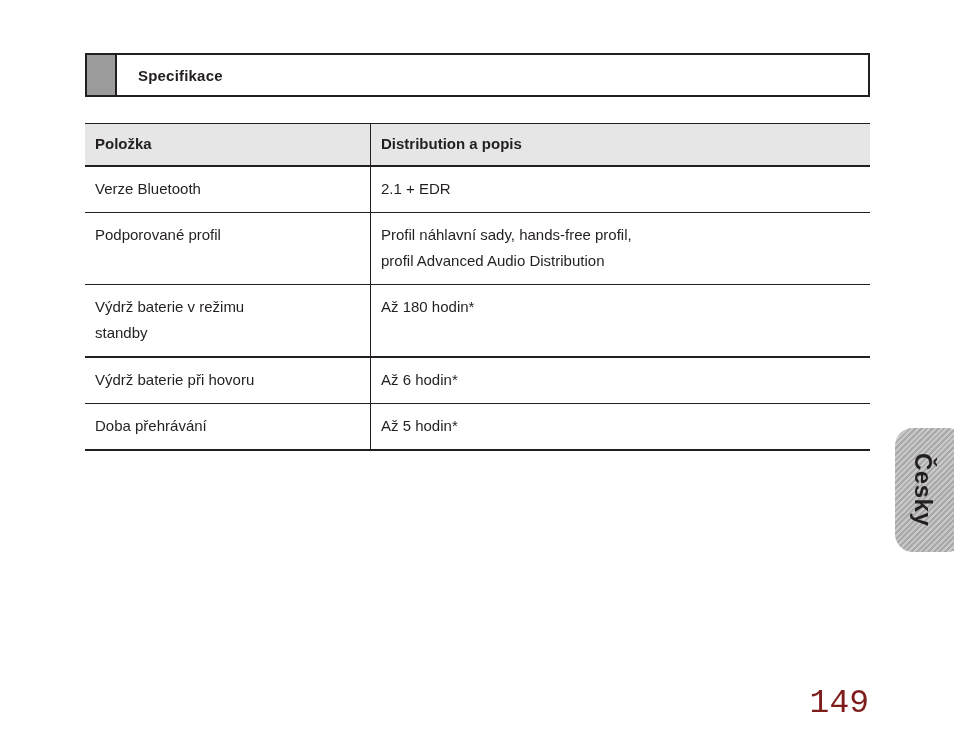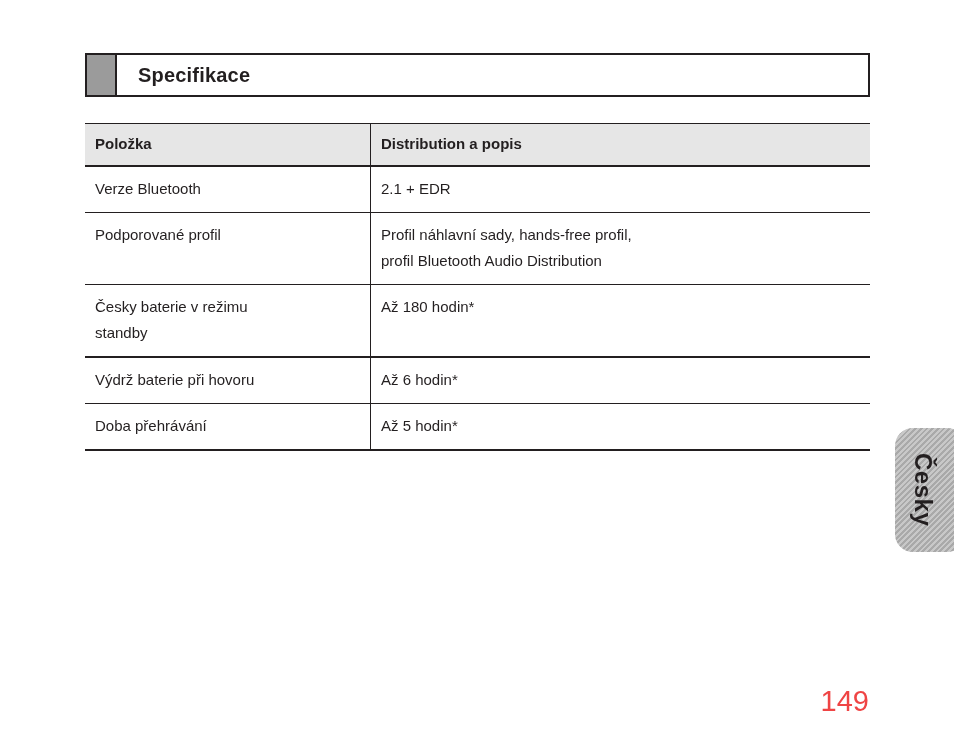--- a/index.html
+++ b/index.html
@@ -12,21 +12,21 @@
       position: absolute; left: 85px; top: 53px; width: 785px; height: 44px;
       border-top: 2px solid #231f20; border-bottom: 2px solid #231f20;
       border-right: 2px solid #231f20; border-left: 2px solid #231f20;
       box-sizing: border-box; display: flex; align-items: center;
     }
     .section-header .marker {
       width: 30px; height: 100%; background: #9b9b9b;
       border-right: 2px solid #231f20; box-sizing: border-box;
     }
     .section-header .title {
-      font-weight: bold; font-size: 20px; margin-left: 21px; letter-spacing: 0.2px;
+      font-weight: bold; font-size: 15px; margin-left: 21px; letter-spacing: 0.2px;
     }
     table.spec {
       position: absolute; left: 85px; top: 123px; width: 785px;
       border-collapse: collapse; font-size: 15px;
     }
     table.spec th, table.spec td {
       text-align: left; vertical-align: top;
       padding: 9px 10px 10px 10px; line-height: 26px;
     }
     table.spec thead th {
@@ -42,21 +42,21 @@
       position: absolute; left: 895px; top: 428px; width: 70px; height: 124px;
       border-radius: 18px;
       background: repeating-linear-gradient(135deg, #c8c8c8 0px, #c8c8c8 2px, #a9a9a9 2px, #a9a9a9 4px);
       display: flex; align-items: center; justify-content: center;
     }
     .side-tab .label {
       writing-mode: vertical-rl; font-weight: bold; font-size: 24px;
       color: #231f20; margin-left: -14px; letter-spacing: 0.5px;
     }
     .page-number {
-      position: absolute; right: 85px; top: 685px; font-size: 29px; color: #ef4444;
+      position: absolute; right: 85px; top: 685px; font-size: 33px; color: #7f1d1d; font-family: Liberation Mono, monospace;
     }
   </style>
 </head>
 <body>
 
 <div class="section-header">
   <div class="marker"></div>
   <span class="title">Specifikace</span>
 </div>
 
@@ -69,26 +69,26 @@
   </thead>
   <tbody>
     <tr>
       <td class="col1">Verze Bluetooth</td>
       <td>2.1 + EDR</td>
     </tr>
     <tr>
       <td class="col1">Podporované profil</td>
       <td>
         <div>Profil náhlavní sady, hands-free profil,</div>
-        <div>profil Bluetooth Audio Distribution</div>
+        <div>profil Advanced Audio Distribution</div>
       </td>
     </tr>
     <tr class="thick">
       <td class="col1">
-        <div>Česky baterie v režimu</div>
+        <div>Výdrž baterie v režimu</div>
         <div>standby</div>
       </td>
       <td>Až 180 hodin*</td>
     </tr>
     <tr>
       <td class="col1">Výdrž baterie při hovoru</td>
       <td>Až 6 hodin*</td>
     </tr>
     <tr>
       <td class="col1">Doba přehrávání</td>

